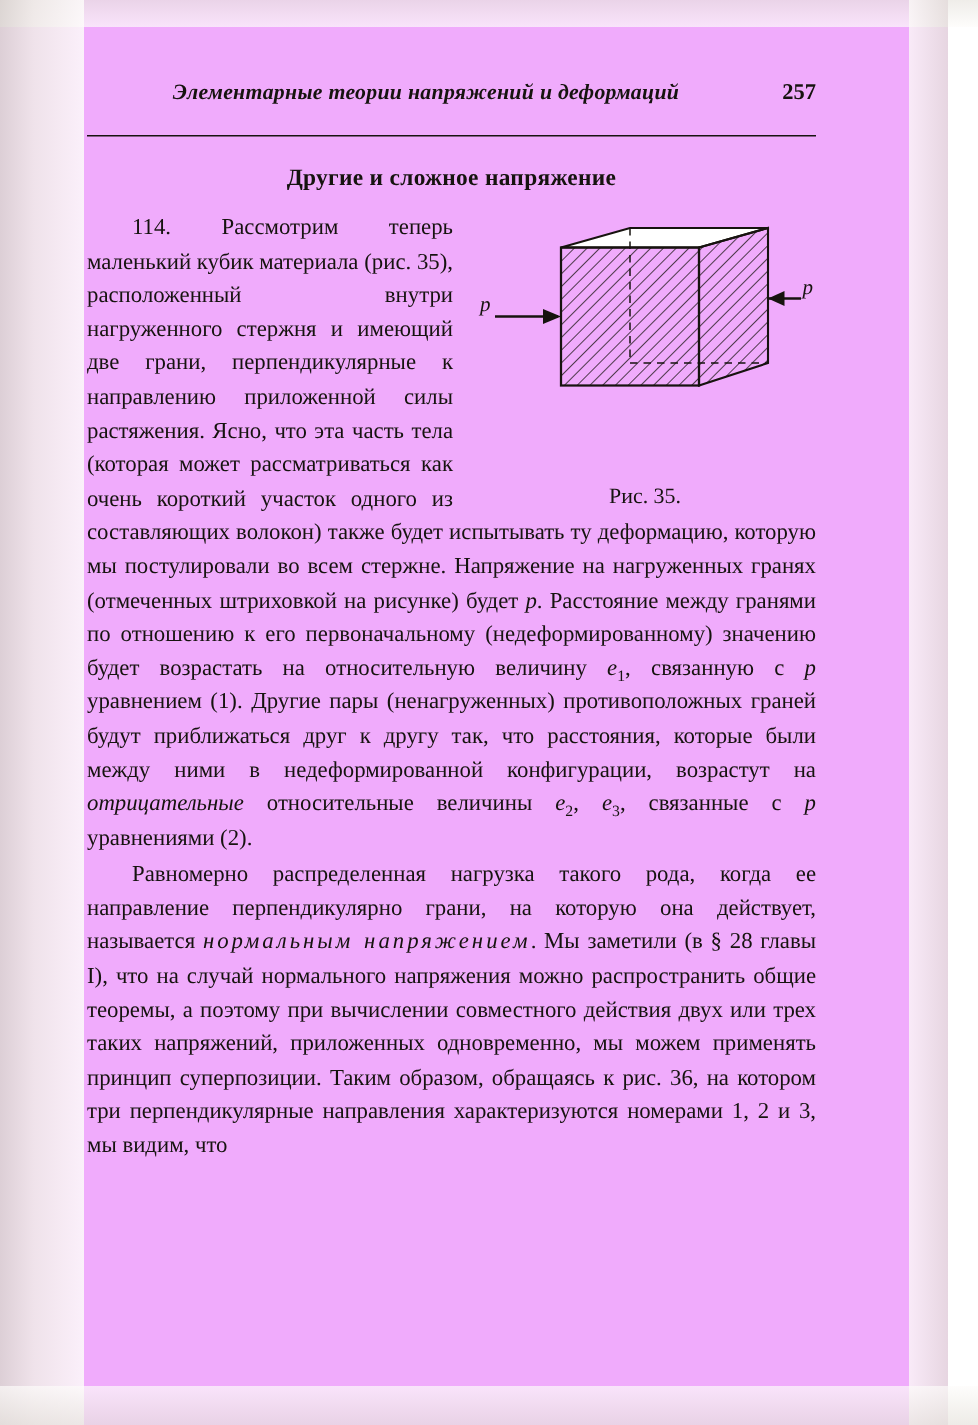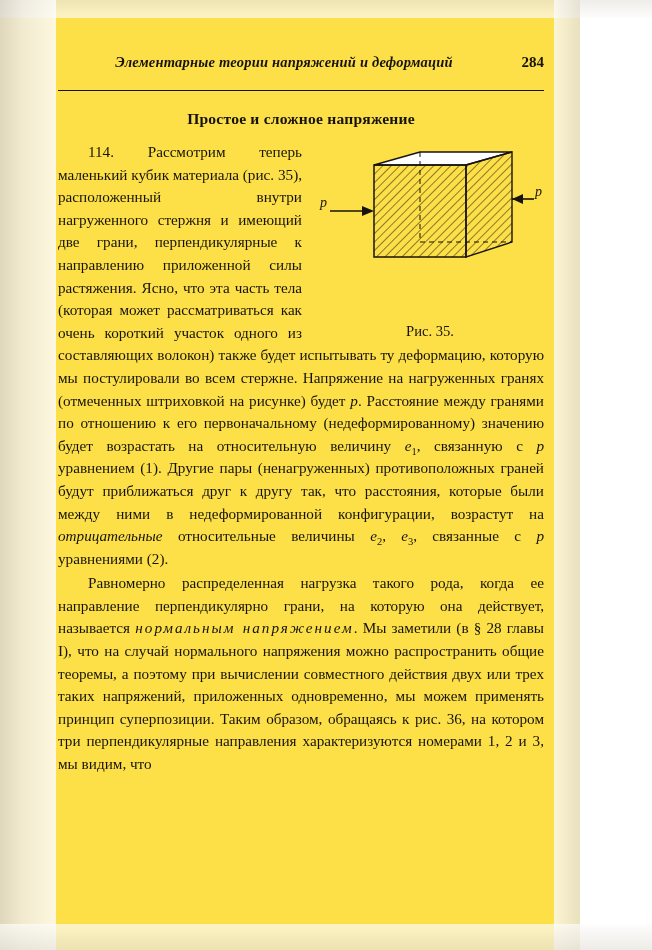--- a/index.html
+++ b/index.html
@@ -11,24 +11,23 @@
     width: 652px;
     height: 950px;
     font-family: "Liberation Serif", serif;
     color: #16130f;
     position: relative;
     overflow: hidden;
   }
   .page {
     position: absolute;
     left: 0; top: 0;
-    width: 548px;
+    width: 632px;
     height: 950px;
-    background: #fde047;
-    padding-left: 32px;
+    background: #f0abfc;
   }
   
   .edge-left {
     position: absolute;
     left: 0; top: 0;
     width: 56px; height: 950px;
     background: linear-gradient(to right, #d9d5cf 0%, #efece7 40%, #fdfcfa 100%);
     opacity: .85;
   }
   .edge-right {
@@ -143,26 +142,26 @@
 <div class="page">
   <div class="edge-top"></div>
   <div class="edge-left"></div>
   <div class="edge-right"></div>
   <div class="edge-bottom"></div>
 
   <div class="content">
 
     <div class="header">
       <div class="header-title">Элементарные теории напряжений и деформаций</div>
-      <div class="header-page">284</div>
+      <div class="header-page">257</div>
     </div>
     <hr class="rule">
 
 
-    <h2 class="section-title">Простое и сложное напряжение</h2>
+    <h2 class="section-title">Другие и сложное напряжение</h2>
 
     <div class="flow-wrap">
 
       <div class="figure">
         <svg class="cube-svg" width="228" height="150" viewBox="0 0 228 150">
           <defs>
             <pattern id="hatch" width="6" height="6" patternTransform="rotate(45)" patternUnits="userSpaceOnUse">
               <line x1="0" y1="0" x2="0" y2="6" stroke="#17130f" stroke-width="1"></line>
             </pattern>
           </defs>

